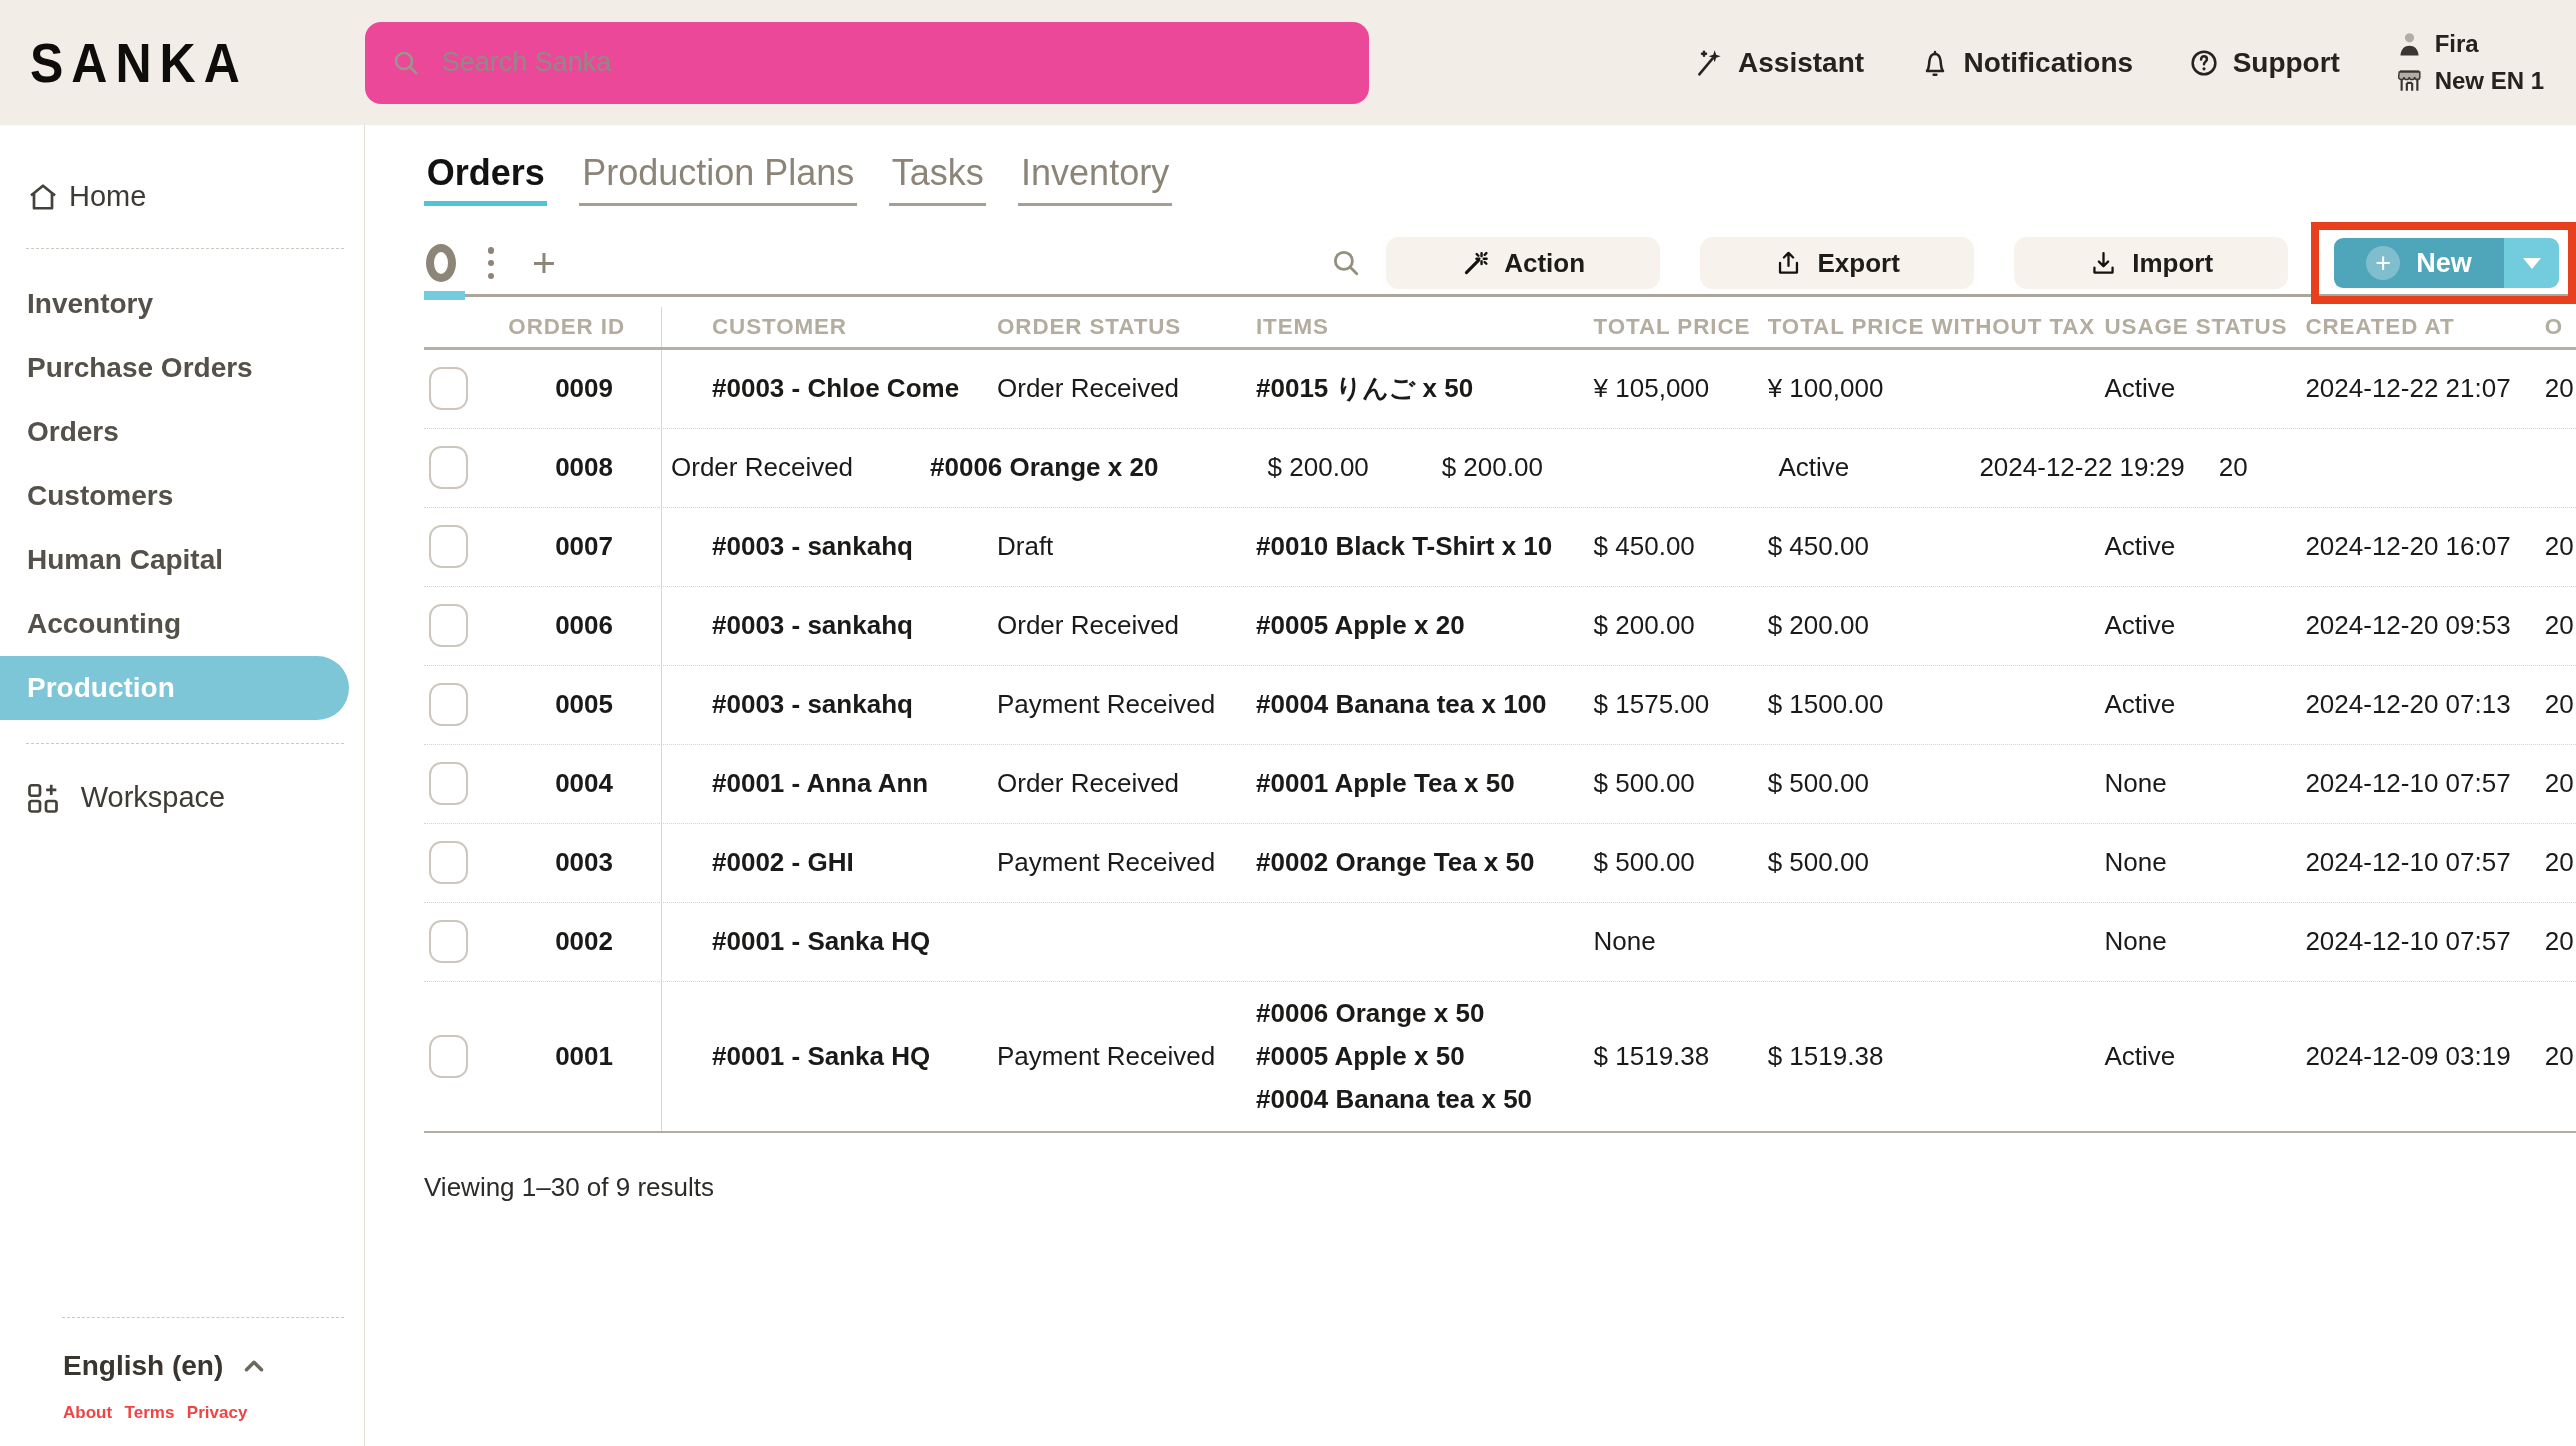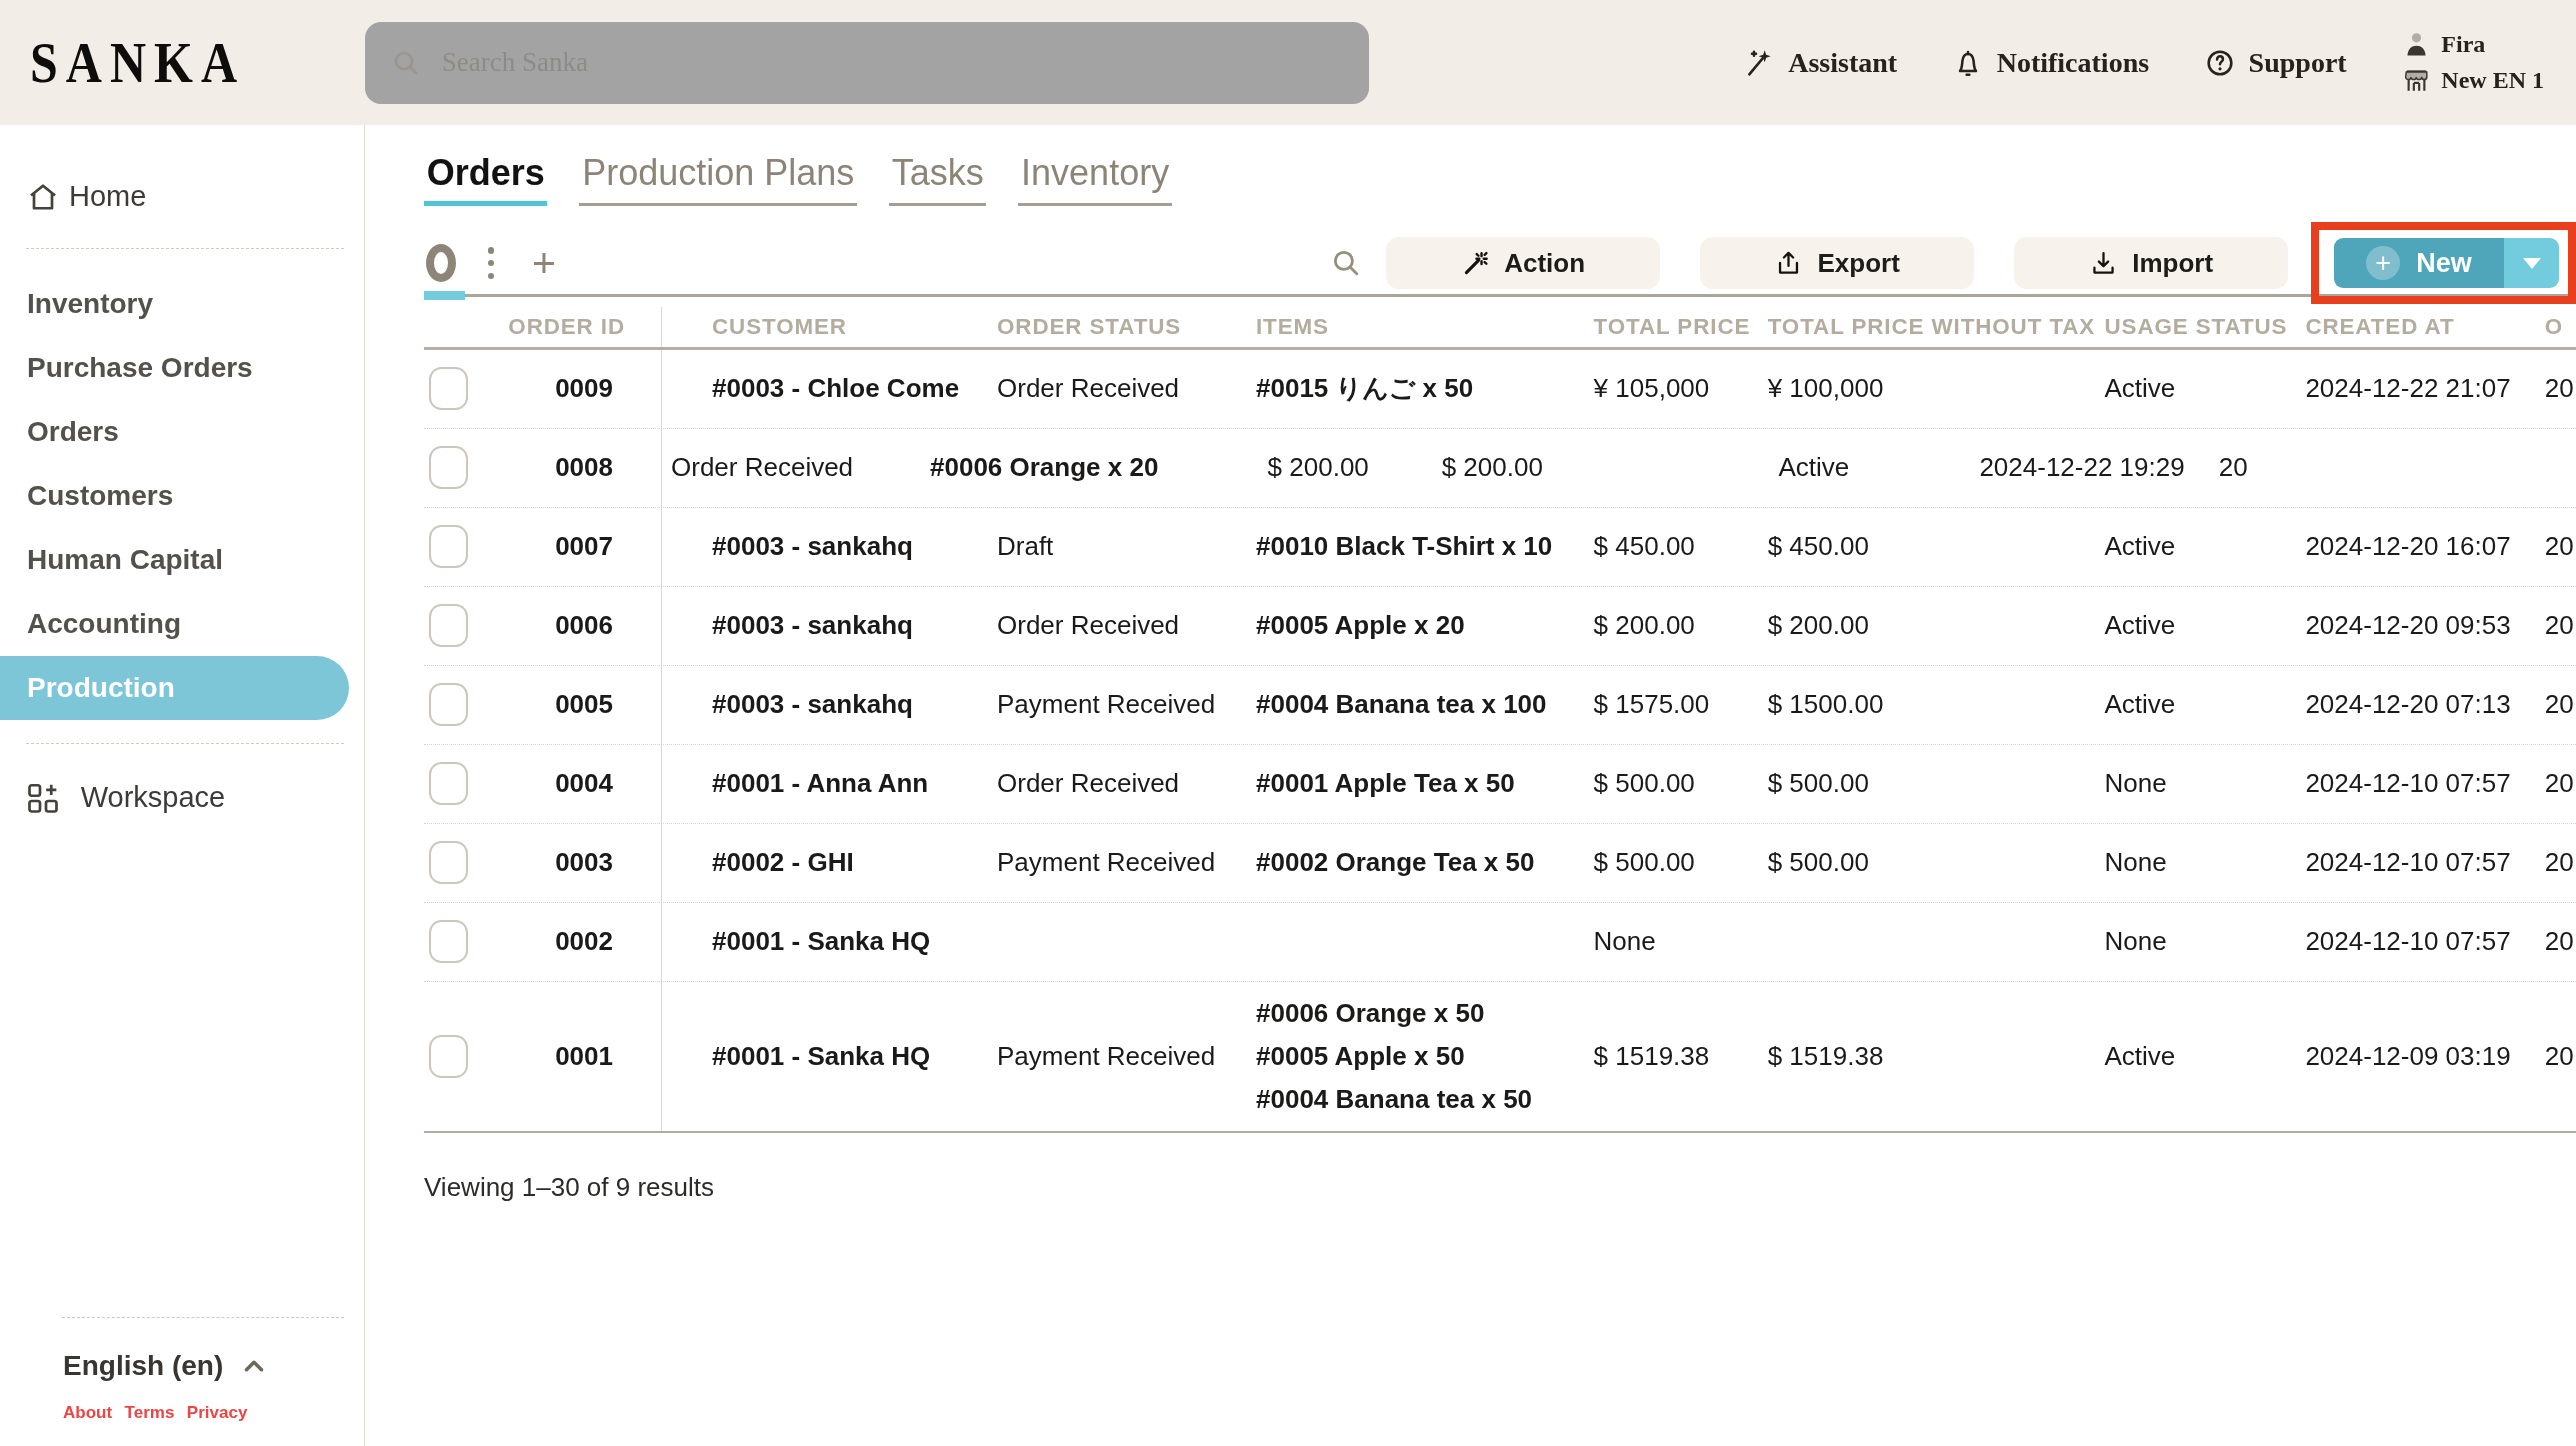--- a/index.html
+++ b/index.html
@@ -11,37 +11,36 @@
   }
   svg { display: block; }
 
   
   .topbar {
     position: relative;
     height: 125px;
     background: var(--topbar-bg, #f2ede6);
     display: flex;
     align-items: center;
-    font-family: Liberation Serif, serif;
   }
   .logo {
     margin-left: 30px;
     font-size: 50px;
     font-weight: 800;
     letter-spacing: 8px;
     color: #0e0d0c;
     transform: scaleY(1.12);
   }
   .searchbar {
     position: absolute;
     left: 365px;
     top: 21.5px;
     width: 1004px;
     height: 82px;
-    background: #a3a3a3;
+    background: #ec4899;
     border-radius: 16px;
     display: flex;
     align-items: center;
     padding: 0 25px;
   }
   .searchbar .sicon { width: 32px; height: 32px; color: #9a958d; flex: 0 0 auto; }
   .searchbar input {
     border: none; outline: none; background: transparent;
     font-family: inherit;
     font-size: 27px; color: #403d38;

